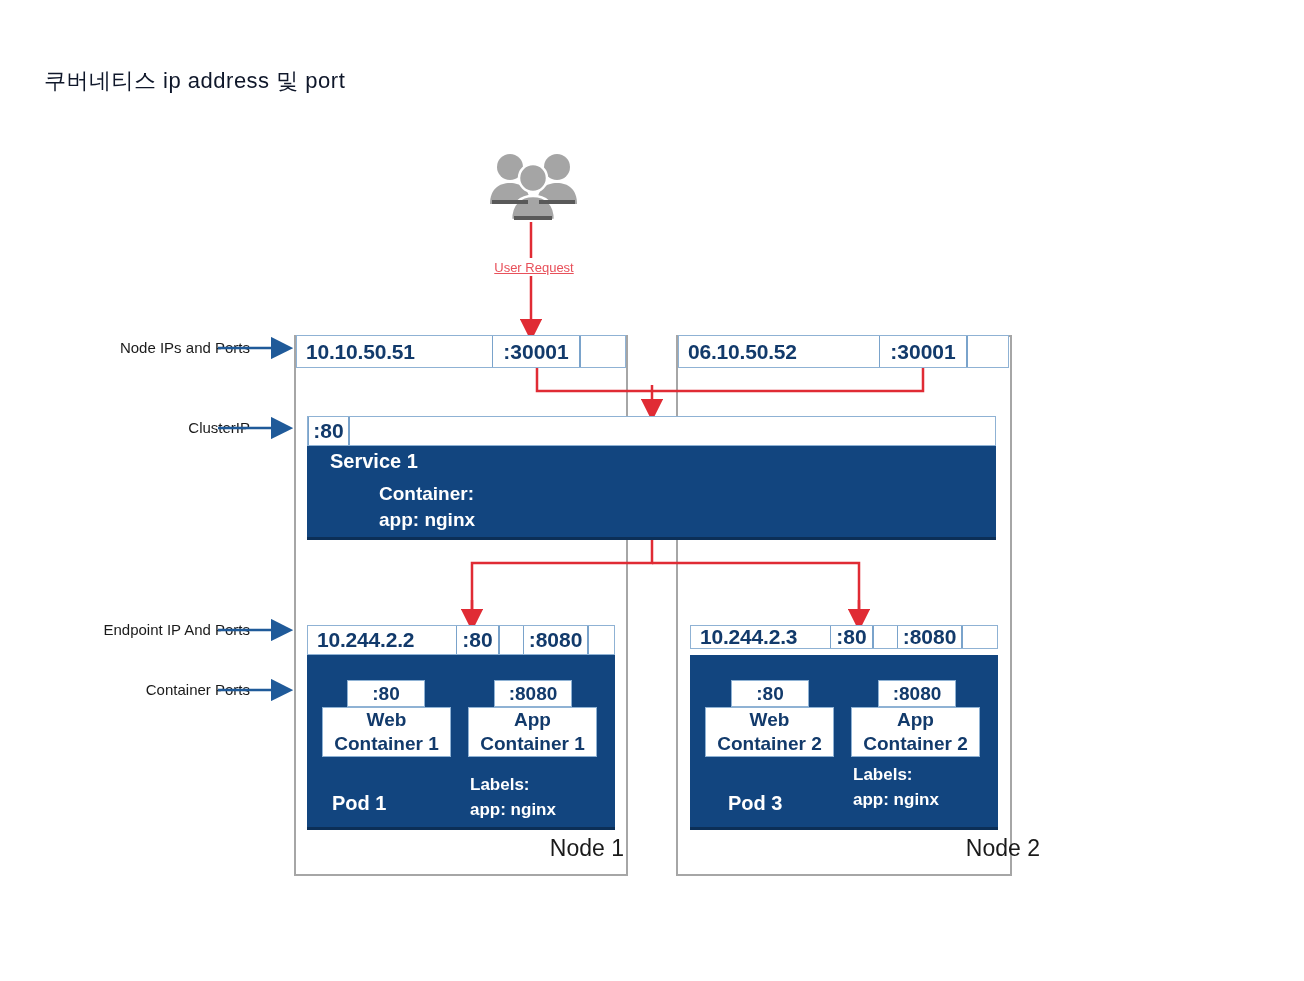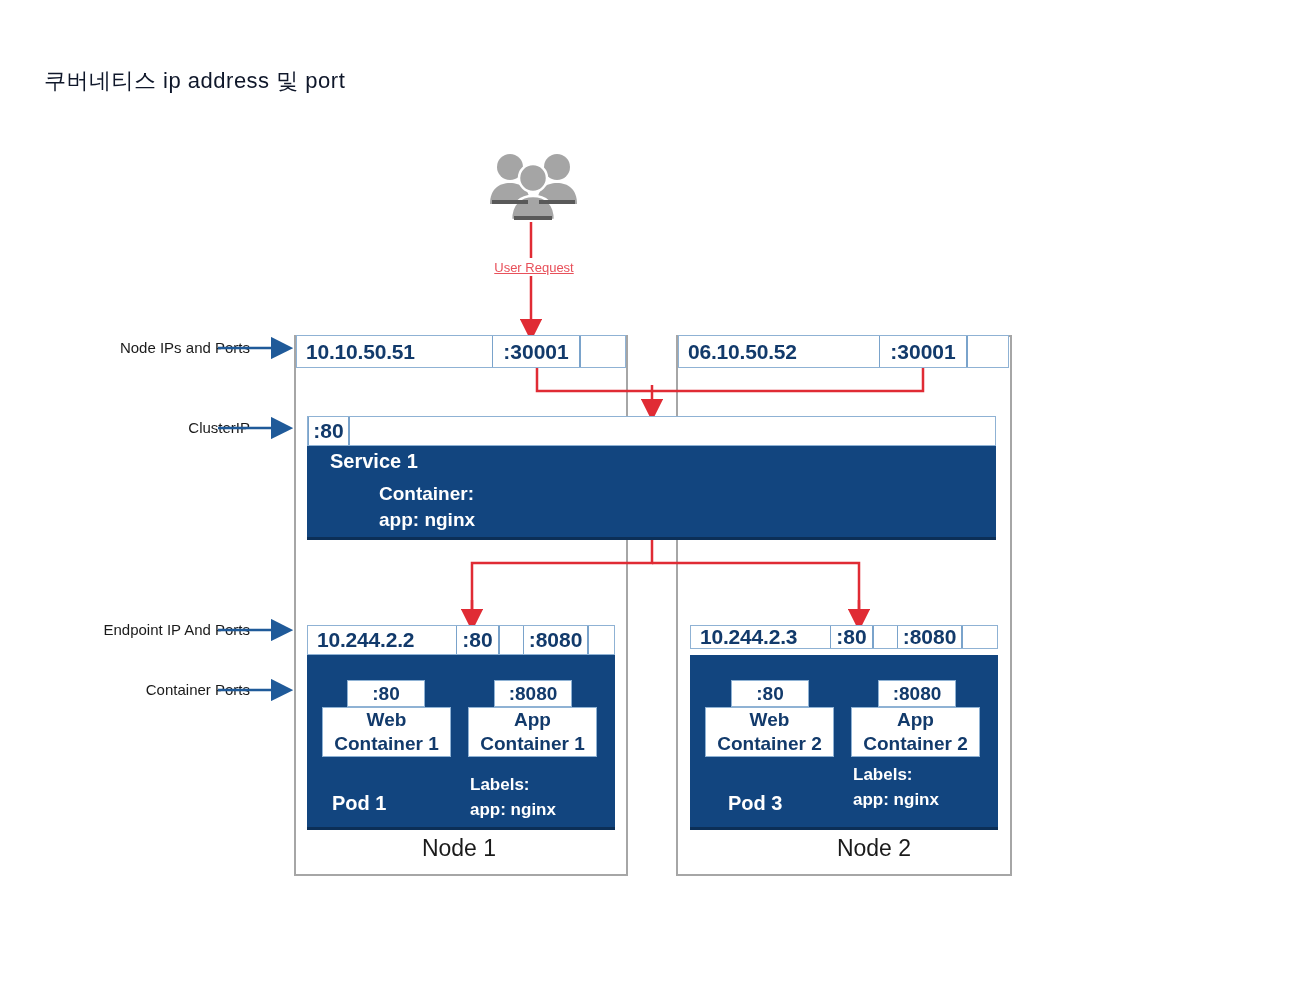--- a/index.html
+++ b/index.html
@@ -73,21 +73,21 @@
     border: 2px solid #a6a6a6;
     background: transparent;
   }
   #node1-frame { left: 294px; top: 335px; width: 330px; height: 537px; }
   #node2-frame { left: 676px; top: 335px; width: 332px; height: 537px; }
 
   .node-caption {
     position: absolute;
     font-size: 23px;
     color: #1a1a1a;
-    text-align: center;
+    text-align: right;
     white-space: nowrap;
   }
   #node1-caption { left: 294px; top: 835px; width: 330px; }
   #node2-caption { left: 708px; top: 835px; width: 332px; }
 
   
   .addr-row {
     position: absolute;
     display: flex;
     align-items: stretch;

